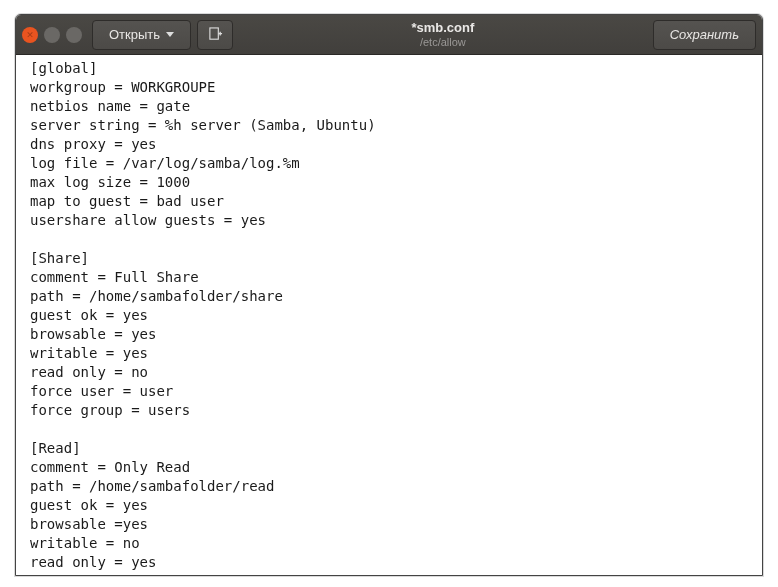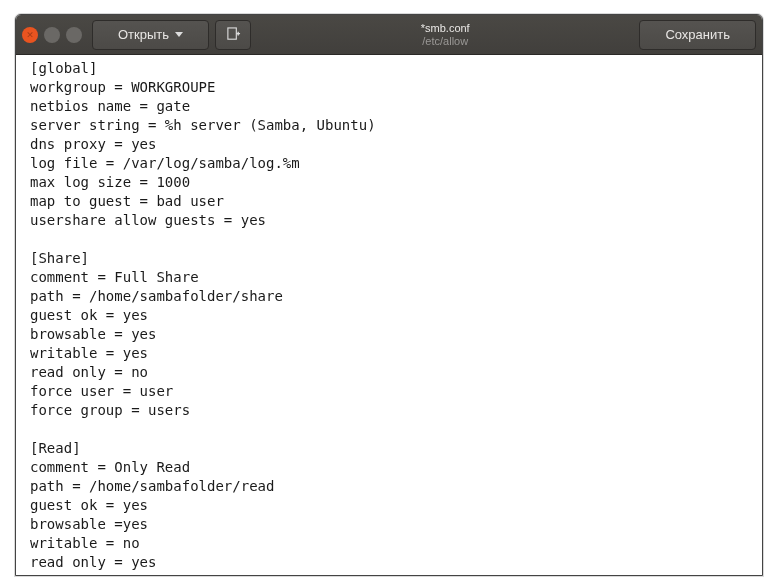--- a/index.html
+++ b/index.html
@@ -56,21 +56,21 @@
       background: linear-gradient(to bottom, #555350, #4c4a47);
       border: 1px solid #2e2c2a;
       border-radius: 4px;
       color: #e8e6e4;
       height: 30px;
       display: flex;
       align-items: center;
       justify-content: center;
       font-size: 13px;
       cursor: pointer;
-      padding: 0 25px;
+      padding: 0 16px;
     }
     .btn-open {
       gap: 6px;
       font-weight: 400;
     }
     .btn-new {
       width: 36px;
       padding: 0;
     }
     .btn-new svg { width: 15px; height: 15px; }
@@ -84,29 +84,30 @@
     .title-center {
       flex: 1;
       text-align: center;
       display: flex;
       flex-direction: column;
       justify-content: center;
       line-height: 1.1;
     }
     .title-filename {
       color: #eae8e6;
-      font-size: 11px;
-      font-weight: normal;
+      font-size: 13px;
+      font-weight: bold;
     }
     .title-path {
       color: #9a9896;
       font-size: 11px;
     }
     .btn-save {
       font-weight: 400;
+      font-style: italic;
     }
     .editor {
       background: #fff;
       padding: 4px 14px;
       height: calc(100% - 40px);
       overflow: hidden;
     }
     .editor-text {
       font-family: "DejaVu Sans Mono", "Liberation Mono", Consolas, monospace;
       font-size: 14px;

